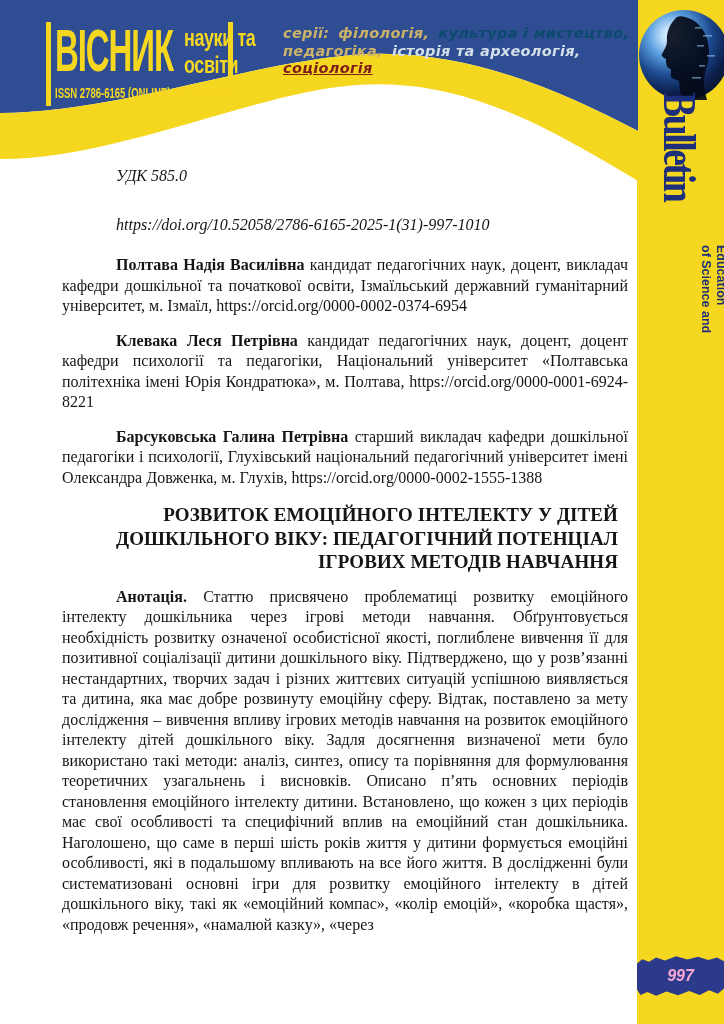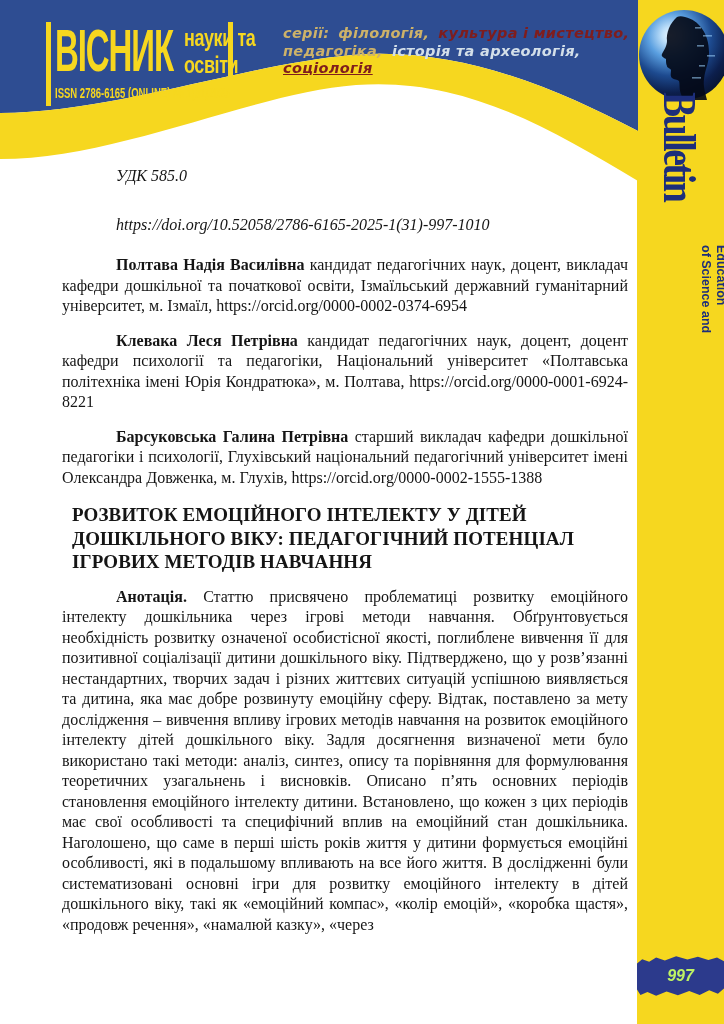--- a/index.html
+++ b/index.html
@@ -11,21 +11,21 @@
   .sidebar{position:absolute;top:0;right:0;width:87px;height:1024px;background:#f6d71f;overflow:hidden;}
   .head-svg{position:absolute;top:5px;left:0;}
   .bulletin{position:absolute;top:92px;left:16px;writing-mode:vertical-rl;
             font-family:"Liberation Serif",serif;font-weight:700;font-size:46px;
             color:#1d2e7b;letter-spacing:-3px;transform:scaleY(0.82);transform-origin:top left;}
   .bulletin-sub{position:absolute;top:245px;left:62px;writing-mode:vertical-lr;
             font-family:"Liberation Sans",sans-serif;font-weight:700;font-size:12.5px;
             line-height:1.15;color:#1d2e7b;letter-spacing:0;}
   .page-band{position:absolute;top:955px;left:0;width:87px;height:42px;background:#2c3a8c;
             clip-path:polygon(0 20%,6% 10%,14% 16%,22% 6%,32% 13%,45% 3%,58% 11%,70% 4%,82% 12%,92% 6%,100% 15%,100% 80%,93% 92%,83% 84%,72% 95%,60% 86%,47% 96%,34% 87%,22% 97%,12% 88%,4% 95%,0 82%);}
-  .page-number{display:block;text-align:center;line-height:42px;color:#bef264;
+  .page-number{display:block;text-align:center;line-height:42px;color:#f9a8d4;
             font-family:"Liberation Sans",sans-serif;font-weight:700;font-style:italic;font-size:16px;}
 
   
   .banner{position:absolute;top:0;left:0;width:724px;height:220px;pointer-events:none;padding-left:14px;}
   .banner svg{position:absolute;top:0;left:0;}
   .logo{position:absolute;left:46px;top:22px;width:200px;height:100px;color:#f6d71f;}
   .logo-bar{position:absolute;top:0;width:5px;height:84px;background:#f6d71f;}
   .logo-bar.right{left:182px;}
   .logo-title{position:absolute;left:9px;top:-1px;font-family:"Liberation Sans",sans-serif;
             font-weight:700;font-size:60px;line-height:60px;letter-spacing:-2px;
@@ -42,21 +42,21 @@
   .series-word{margin-right:9px;display:inline-block;}
 
   
   .content{position:absolute;left:62px;top:160px;width:566px;color:#151515;
             font-size:16px;line-height:20.5px;}
   .udk{margin:6px 0 0;text-indent:54px;font-style:italic;}
   .doi{margin:28px 0 0;text-indent:54px;font-style:italic;}
   .author{margin:14px 0 0;text-indent:54px;text-align:justify;}
   .author:first-child{margin-top:20px;}
   .title{margin:15px 10px 0;font-size:19px;line-height:23.5px;font-weight:700;
-            text-align:left;letter-spacing:0.1px;}
+            text-align:right;letter-spacing:0.1px;}
   .abstract{margin:13px 0 16px;text-indent:54px;text-align:justify;}
 </style>
 </head>
 <body>
 
 <div class="page">
 
   <aside class="sidebar">
     <svg class="head-svg" width="94" height="100" viewBox="0 0 94 100">
       <defs>
@@ -99,21 +99,21 @@
       <div class="logo-bar" style="left:0"></div>
       <div class="logo-bar right"></div>
       <div class="logo-title">ВІСНИК</div>
       <div class="logo-sub">
         <div>науки та</div>
         <div>освіти</div>
       </div>
       <div class="logo-issn">ISSN 2786-6165 (ONLINE) № 1(31)2025</div>
     </div>
     <div class="series">
-      <div id="series-line1"><span class="series-word" style="color: rgb(205, 178, 105); text-align: right;">серії:</span><span class="series-word" style="color: rgb(205, 178, 105);">філологія,</span><span class="series-word" style="color: #7f1d1d;">культура і мистецтво,</span></div>
+      <div id="series-line1"><span class="series-word" style="color: rgb(205, 178, 105); text-align: right;">серії:</span><span class="series-word" style="color: rgb(205, 178, 105);">філологія,</span><span class="series-word" style="color: #0c4a6e;">культура і мистецтво,</span></div>
       <div id="series-line2"><span class="series-word" style="color: rgb(205, 178, 105);">педагогіка,</span><span class="series-word" style="color: rgb(211, 223, 233);">історія та археологія,</span><span class="series-word" style="color: #7f1d1d; text-decoration: underline;">соціологія</span></div>
     </div>
   </header>
 
   <main class="content">
     <p class="udk">УДК 585.0</p>
     <p class="doi">https://doi.org/10.52058/2786-6165-2025-1(31)-997-1010</p>
     <div id="authors">
         <p class="author"><b>Полтава Надія Василівна</b><span> кандидат педагогічних наук, доцент, викладач кафедри дошкільної та початкової освіти, Ізмаїльський державний гуманітарний університет, м. Ізмаїл, https://orcid.org/0000-0002-0374-6954</span></p>
         <p class="author"><b>Клевака Леся Петрівна</b><span> кандидат педагогічних наук, доцент, доцент кафедри психології та педагогіки, Національний університет «Полтавська політехніка імені Юрія Кондратюка», м. Полтава, https://orcid.org/0000-0001-6924-8221</span></p>

